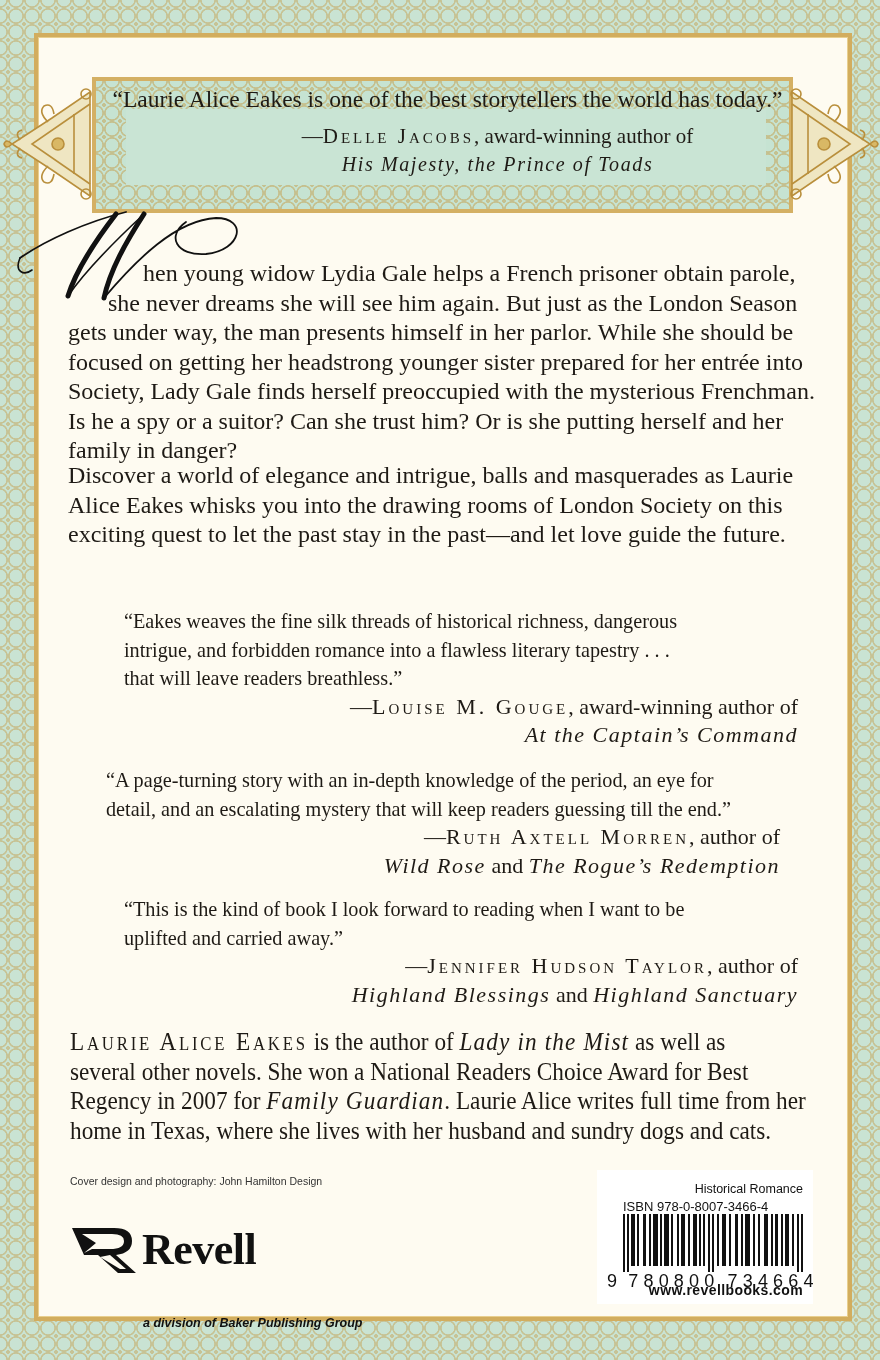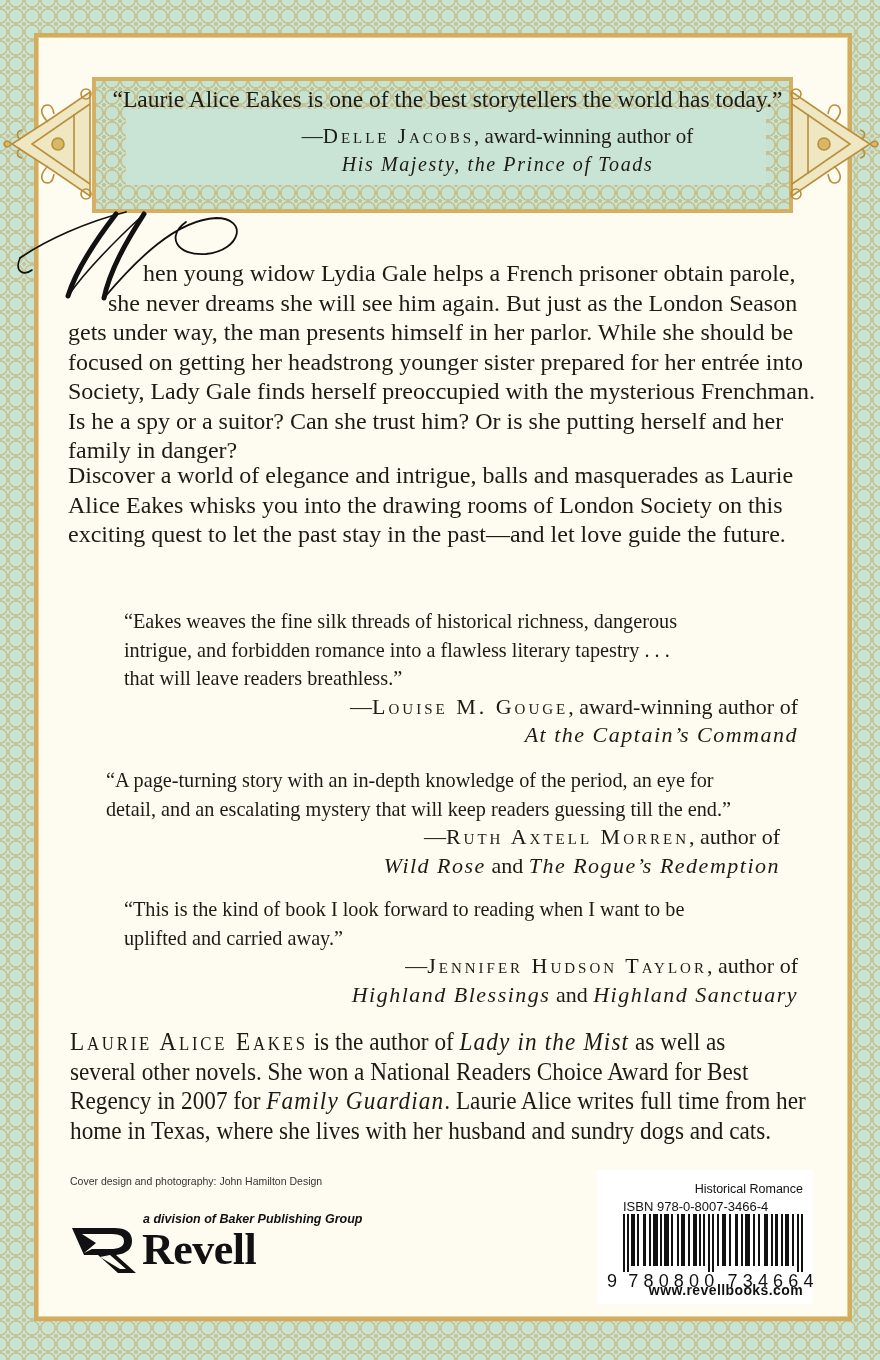--- a/index.html
+++ b/index.html
@@ -92,21 +92,21 @@
     position: absolute; left: 70px; top: 1175px;
     font-family: "Liberation Sans", "DejaVu Sans", sans-serif; font-size: 10.5px; color: #333;
   }
   .logo { position: absolute; left: 70px; top: 1225px; width: 70px; height: 50px; }
   .revell-word {
     position: absolute; left: 142px; top: 1226px;
     font-family: "Liberation Serif", serif; font-weight: bold; font-size: 44px; line-height: 48px; color: #111;
     letter-spacing: -0.5px;
   }
   .revell-sub {
-    position: absolute; left: 143px; top: 1212px;
+    position: absolute; left: 143px; top: 1316px;
     font-family: "Liberation Sans", "DejaVu Sans", sans-serif; font-style: italic; font-weight: bold;
     font-size: 12.5px; color: #111;
   }
 
   .barcode-box {
     position: absolute; left: 597px; top: 1170px; width: 216px; height: 134px;
     background: #ffffff;
     font-family: "Liberation Sans", "DejaVu Sans", sans-serif; color: #111; padding-left: 48px;
   }
   .bc-genre { position: absolute; right: 10px; top: 12px; font-size: 12.5px; }

